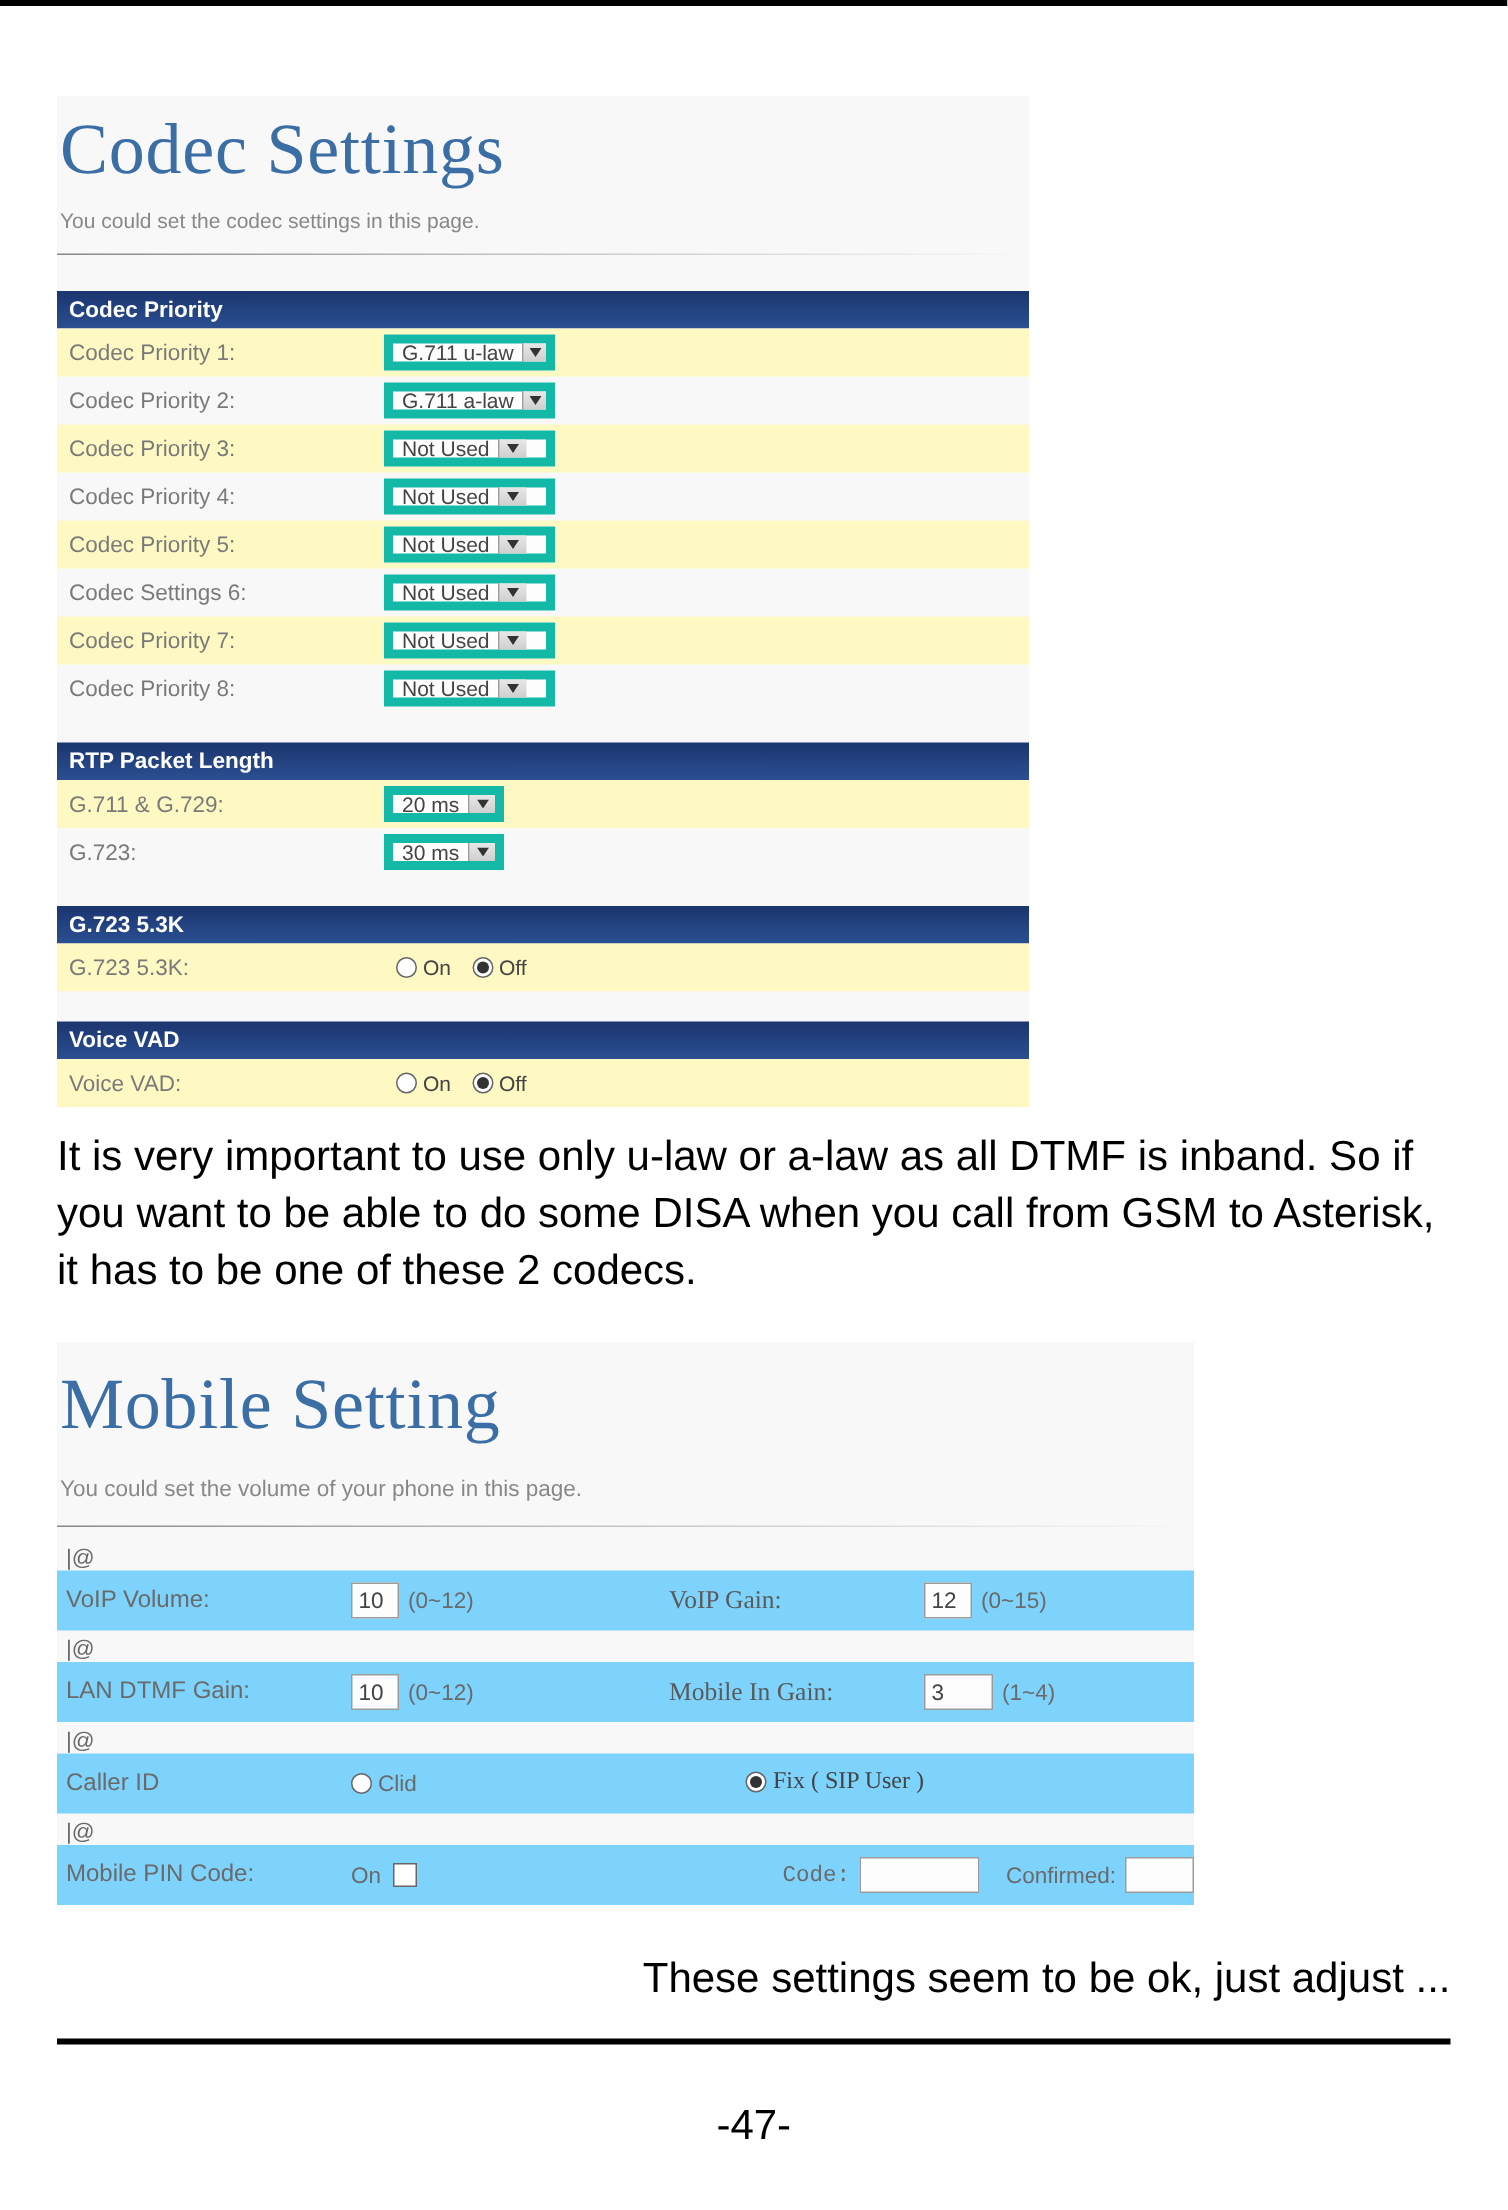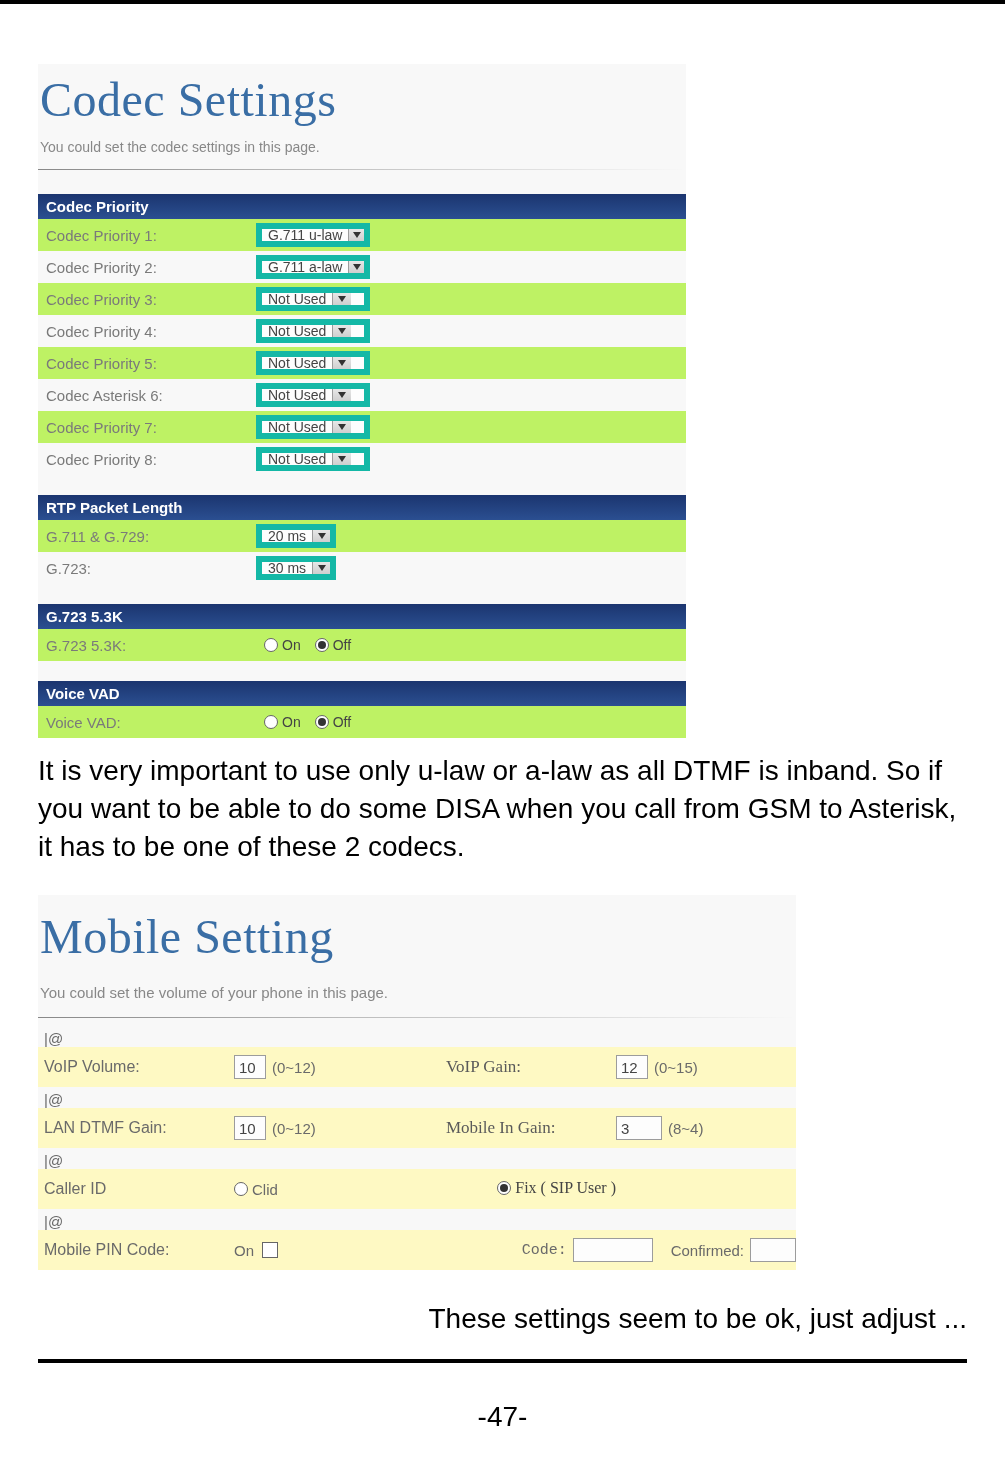--- a/index.html
+++ b/index.html
@@ -73,21 +73,21 @@
     font-size: 15px;
     font-weight: bold;
     padding: 4px 8px;
   }
   .row {
     display: flex;
     align-items: center;
     height: 32px;
   }
   .row.alt {
-    background: #bef264;
+    background: #fef9c3;
   }
   .label-col {
     width: 210px;
     padding-left: 8px;
     font-size: 15px;
     color: #7a7a7a;
   }
   .ctrl-col {
     flex: 1;
     display: flex;
@@ -192,21 +192,21 @@
     font-size: 15px;
     color: #6a6a6a;
     padding: 4px 0 0 6px;
   }
   .m-row {
     display: flex;
     align-items: center;
     height: 40px;
   }
   .m-row.alt {
-    background: #fef9c3;
+    background: #7dd3fc;
   }
   .m-label {
     width: 190px;
     padding-left: 6px;
     font-size: 16px;
     color: #6a6a6a;
   }
   .m-ctrl {
     flex: 1;
     display: flex;
@@ -331,21 +331,21 @@
           <span class="fs-text">Not Used</span>
           <span class="fs-btn">
               <svg viewBox="0 0 8 6">
                 <path d="M0 0h8L4 6z"></path>
               </svg>
             </span>
         </div>
       </div>
     </div>
     <div class="row">
-      <div class="label-col">Codec Asterisk 6:</div>
+      <div class="label-col">Codec Settings 6:</div>
       <div class="ctrl-col">
         <div class="fake-select" style="width:114px">
           <span class="fs-text">Not Used</span>
           <span class="fs-btn">
               <svg viewBox="0 0 8 6">
                 <path d="M0 0h8L4 6z"></path>
               </svg>
             </span>
         </div>
       </div>
@@ -471,21 +471,21 @@
       <div class="tag">|@</div>
       <div class="m-row alt">
         <div class="m-label">LAN DTMF Gain:</div>
         <div class="m-ctrl">
           <span class="fake-input">10</span>
           <span>(0~12)</span>
         </div>
         <div class="m-label2">Mobile In Gain:</div>
         <div class="m-ctrl2">
           <span class="fake-input sm">3</span>
-          <span>(8~4)</span>
+          <span>(1~4)</span>
         </div>
       </div>
 
       <div class="tag">|@</div>
       <div class="m-row alt">
         <div class="m-label">Caller ID</div>
         <div class="m-ctrl">
           <span class="radio">
             <span class="circle"></span>
             <span>Clid</span>

